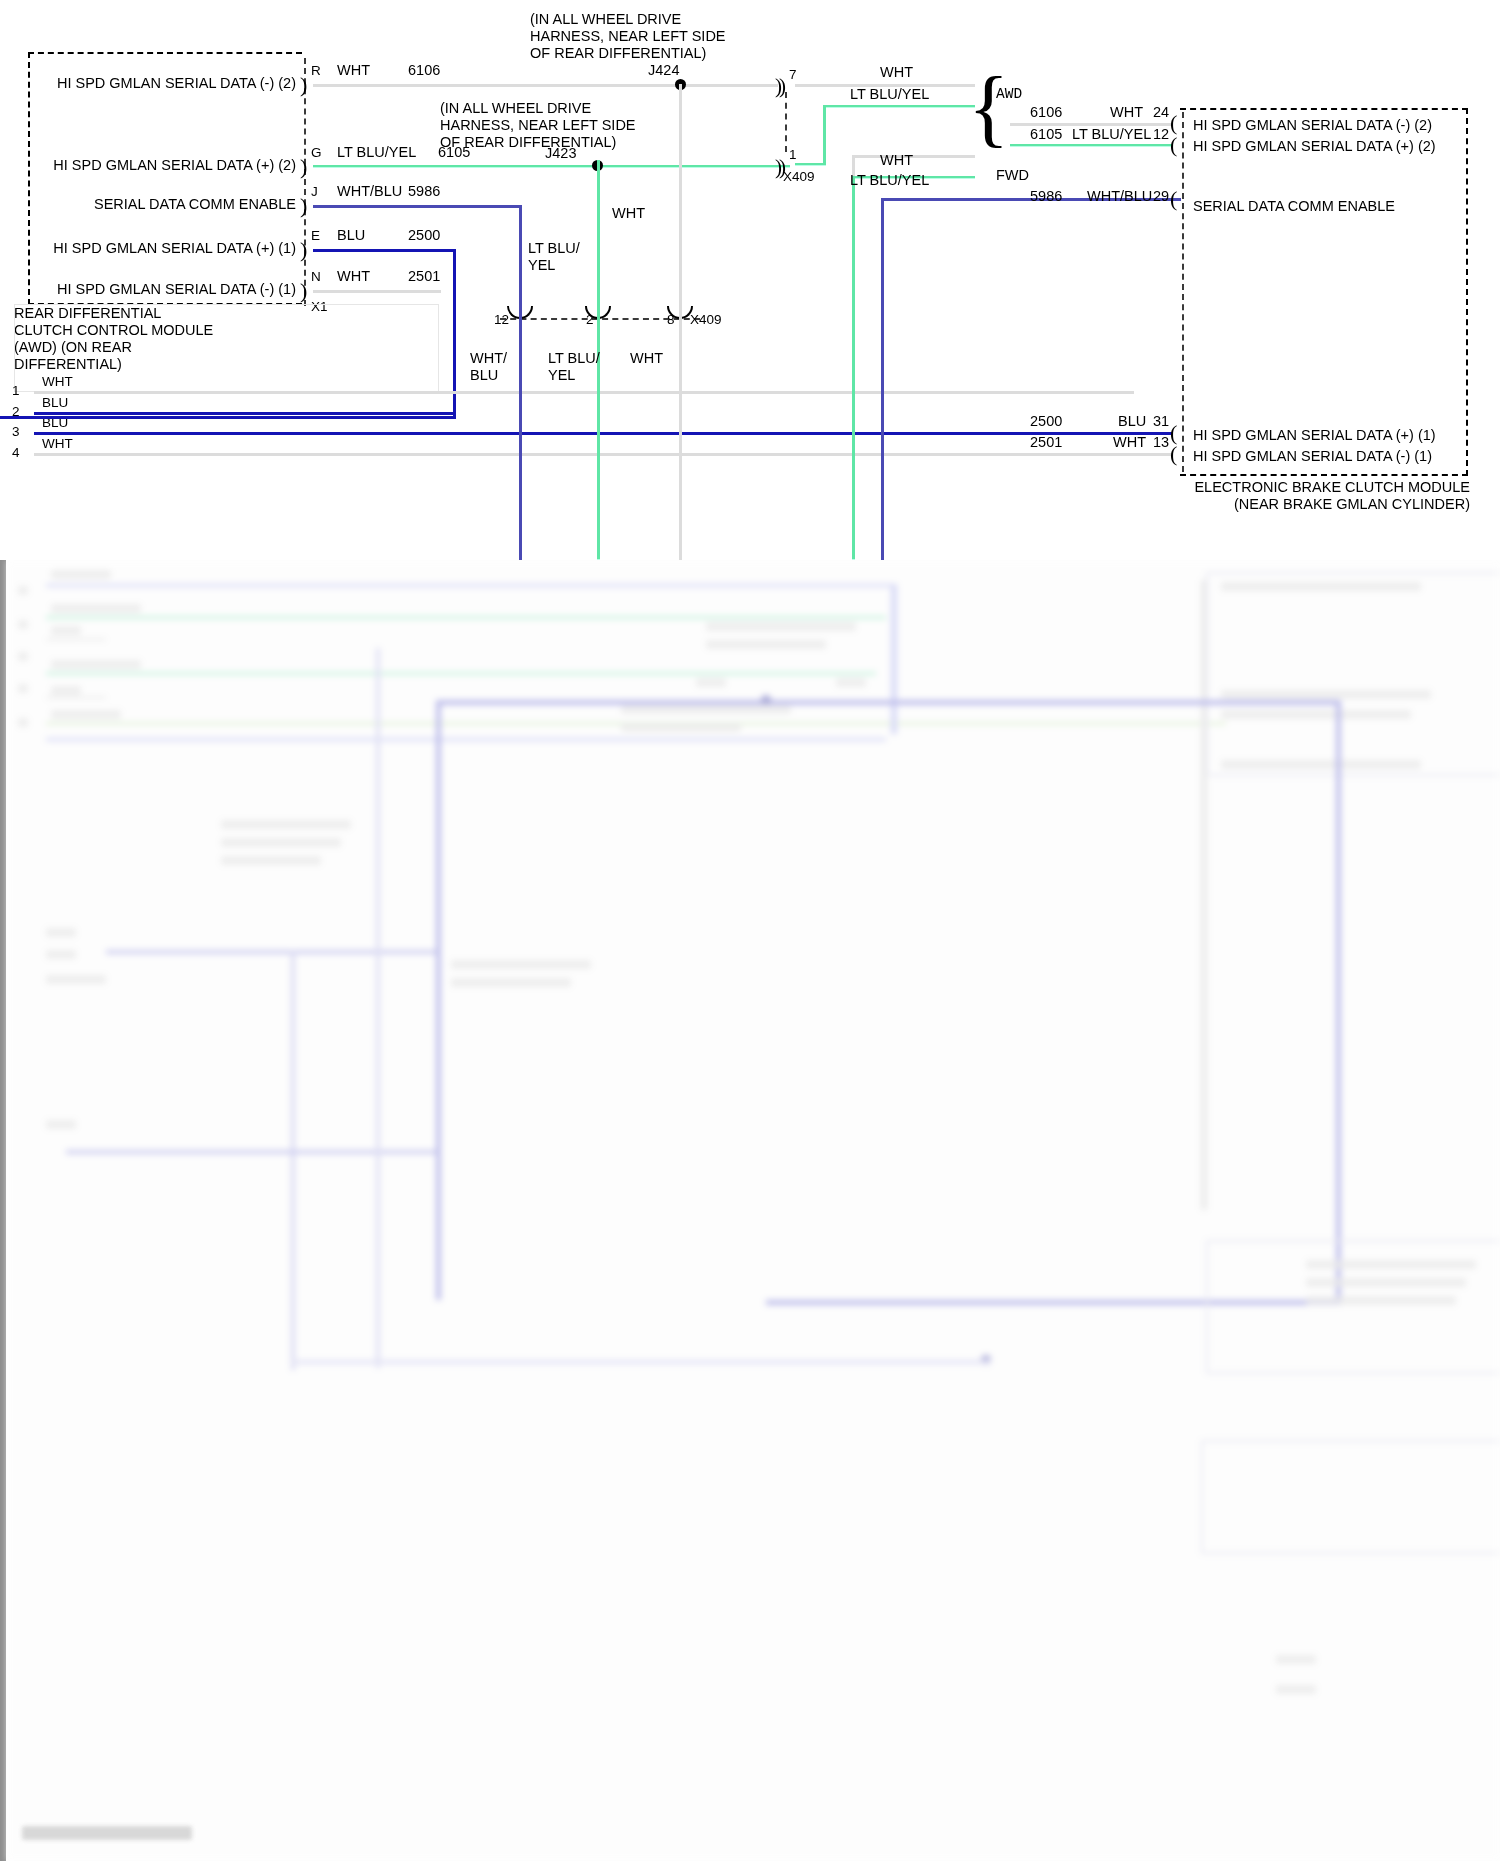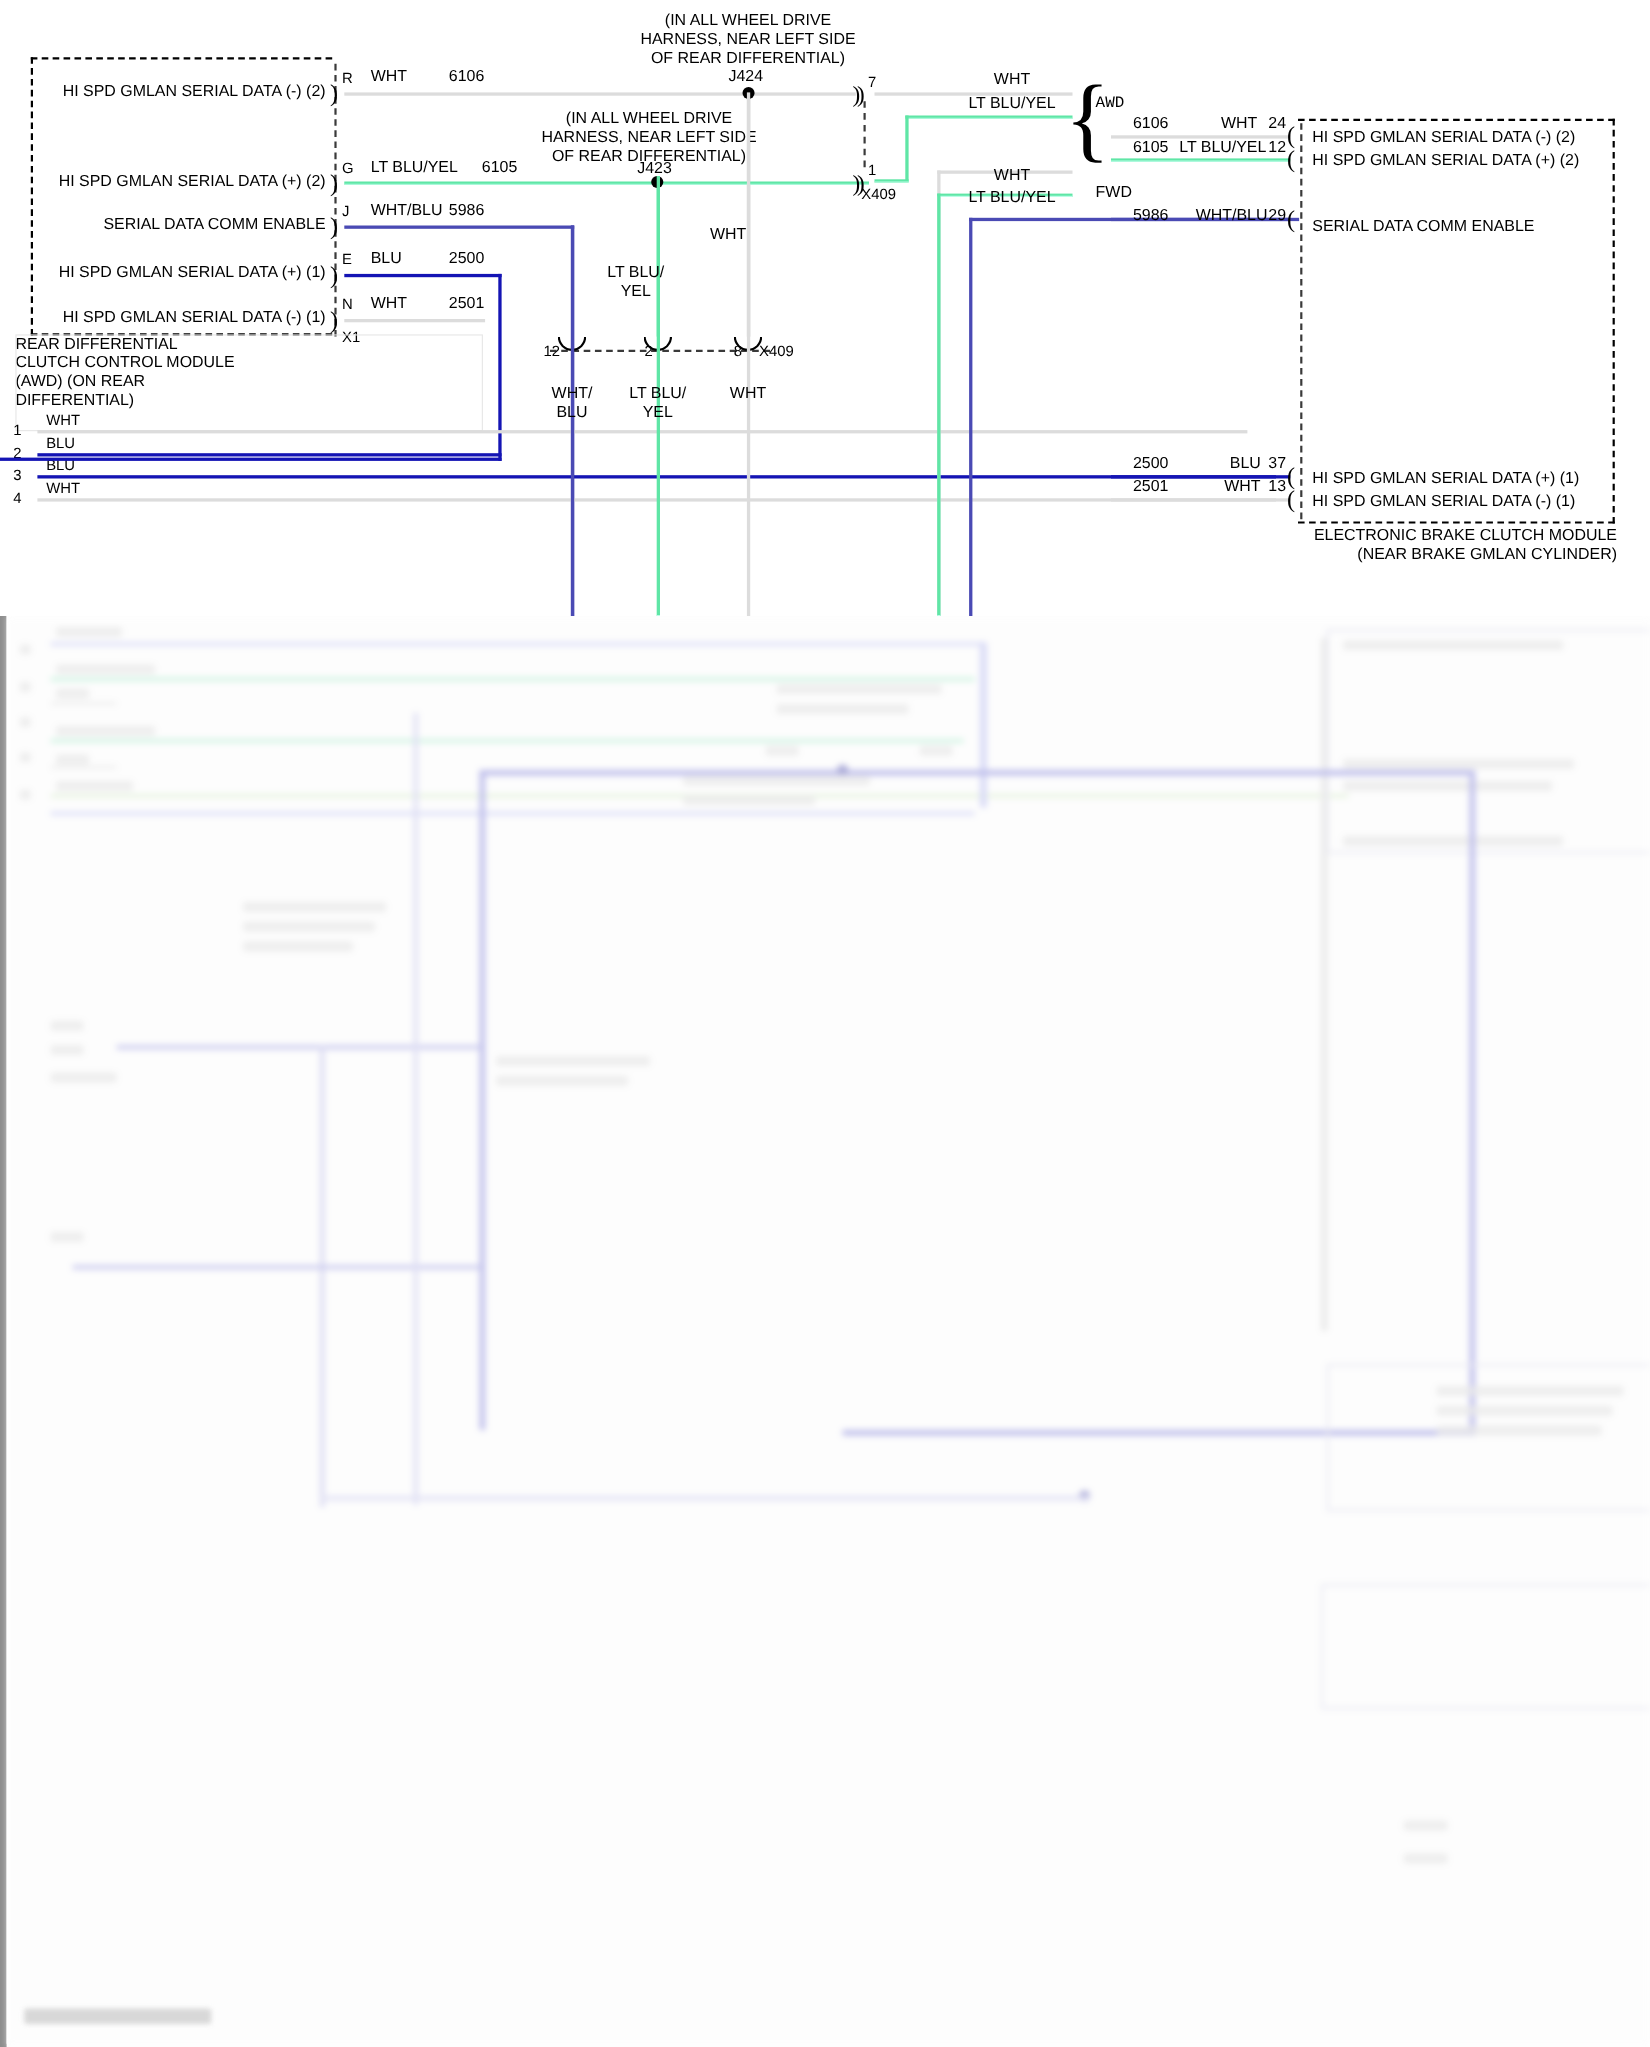--- a/index.html
+++ b/index.html
@@ -19,21 +19,21 @@
   #ghost .gline.gry{background:#e2e2e2;}
   #ghost .gbox{position:absolute;border:2px solid #d9d9e8;}
   #ghost .gtxt{position:absolute;background:#d8d8d8;height:9px;border-radius:2px;opacity:.75;}
   #ghost .gdot{position:absolute;width:10px;height:10px;border-radius:50%;background:#6b6bbb;}
 
   
   #main{position:absolute;left:0;top:0;width:1500px;height:560px;background:#fff;}
 
   .txt{position:absolute;white-space:nowrap;color:#000;font-size:14.5px;line-height:17px;}
   .txt.r{text-align:right;}
-  .txt.c{text-align:center;}
+  .txt.c{text-align:left;}
   .sm{font-size:13.5px;}
 
   
   .w{position:absolute;}
   .w.h{height:3px;}
   .w.v{width:3px;}
   .wht{background:#d8d8d8;}
   .whtblu{background:#3b3bb0;}
   .blu{background:#1414b4;}
   .ltbluyel{background:#5fe6a6;box-shadow:0 -1px 0 #b9fde6 inset;}
@@ -309,21 +309,21 @@
     <div class="txt" style="left:1030px;top:126px;">6105</div>
     <div class="txt" style="left:1072px;top:126px;">LT BLU/YEL</div>
     <div class="txt" style="left:1153px;top:126px;">12</div>
 
     <div class="txt" style="left:1030px;top:188px;">5986</div>
     <div class="txt" style="left:1087px;top:188px;">WHT/BLU</div>
     <div class="txt" style="left:1153px;top:188px;">29</div>
 
     <div class="txt" style="left:1030px;top:413px;">2500</div>
     <div class="txt" style="left:1118px;top:413px;">BLU</div>
-    <div class="txt" style="left:1153px;top:413px;">37</div>
+    <div class="txt" style="left:1153px;top:413px;">31</div>
 
     <div class="txt" style="left:1030px;top:434px;">2501</div>
     <div class="txt" style="left:1113px;top:434px;">WHT</div>
     <div class="txt" style="left:1153px;top:434px;">13</div>
 
     <div class="txt" style="left:1193px;top:117px;">HI SPD GMLAN SERIAL DATA (-) (2)</div>
     <div class="txt" style="left:1193px;top:138px;">HI SPD GMLAN SERIAL DATA (+) (2)</div>
     <div class="txt" style="left:1193px;top:198px;">SERIAL DATA COMM ENABLE</div>
     <div class="txt" style="left:1193px;top:427px;">HI SPD GMLAN SERIAL DATA (+) (1)</div>
     <div class="txt" style="left:1193px;top:448px;">HI SPD GMLAN SERIAL DATA (-) (1)</div>

